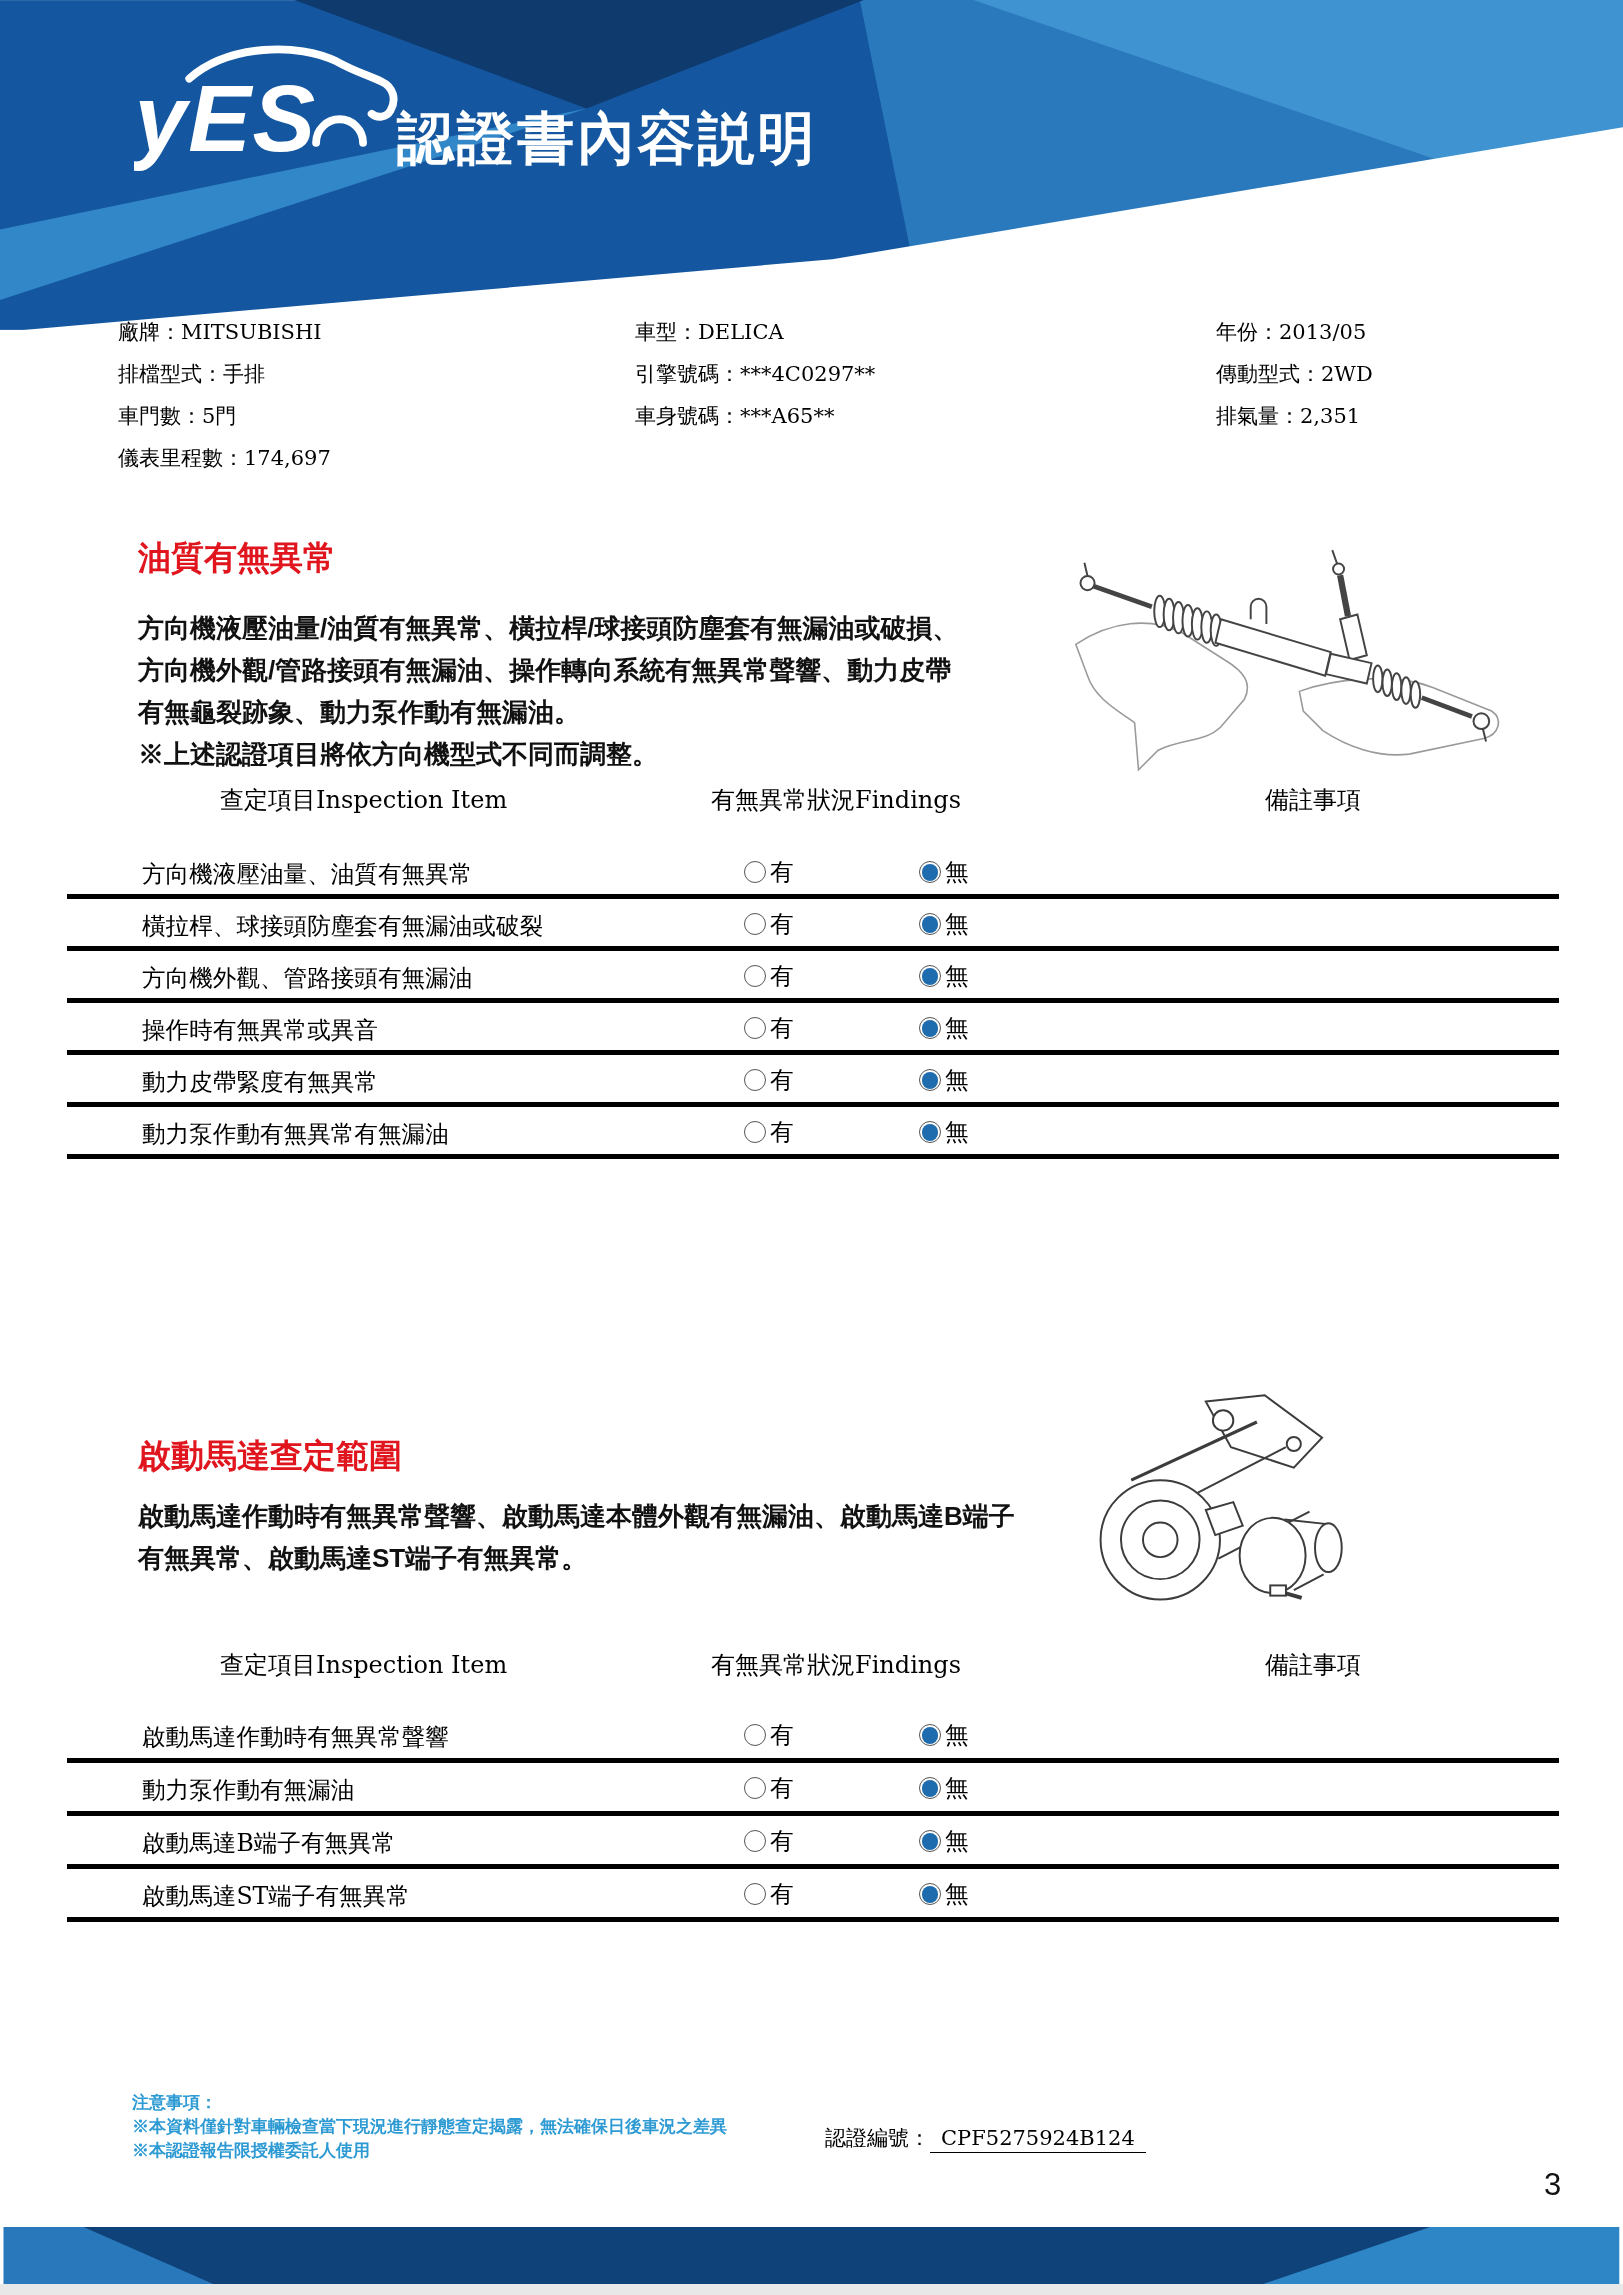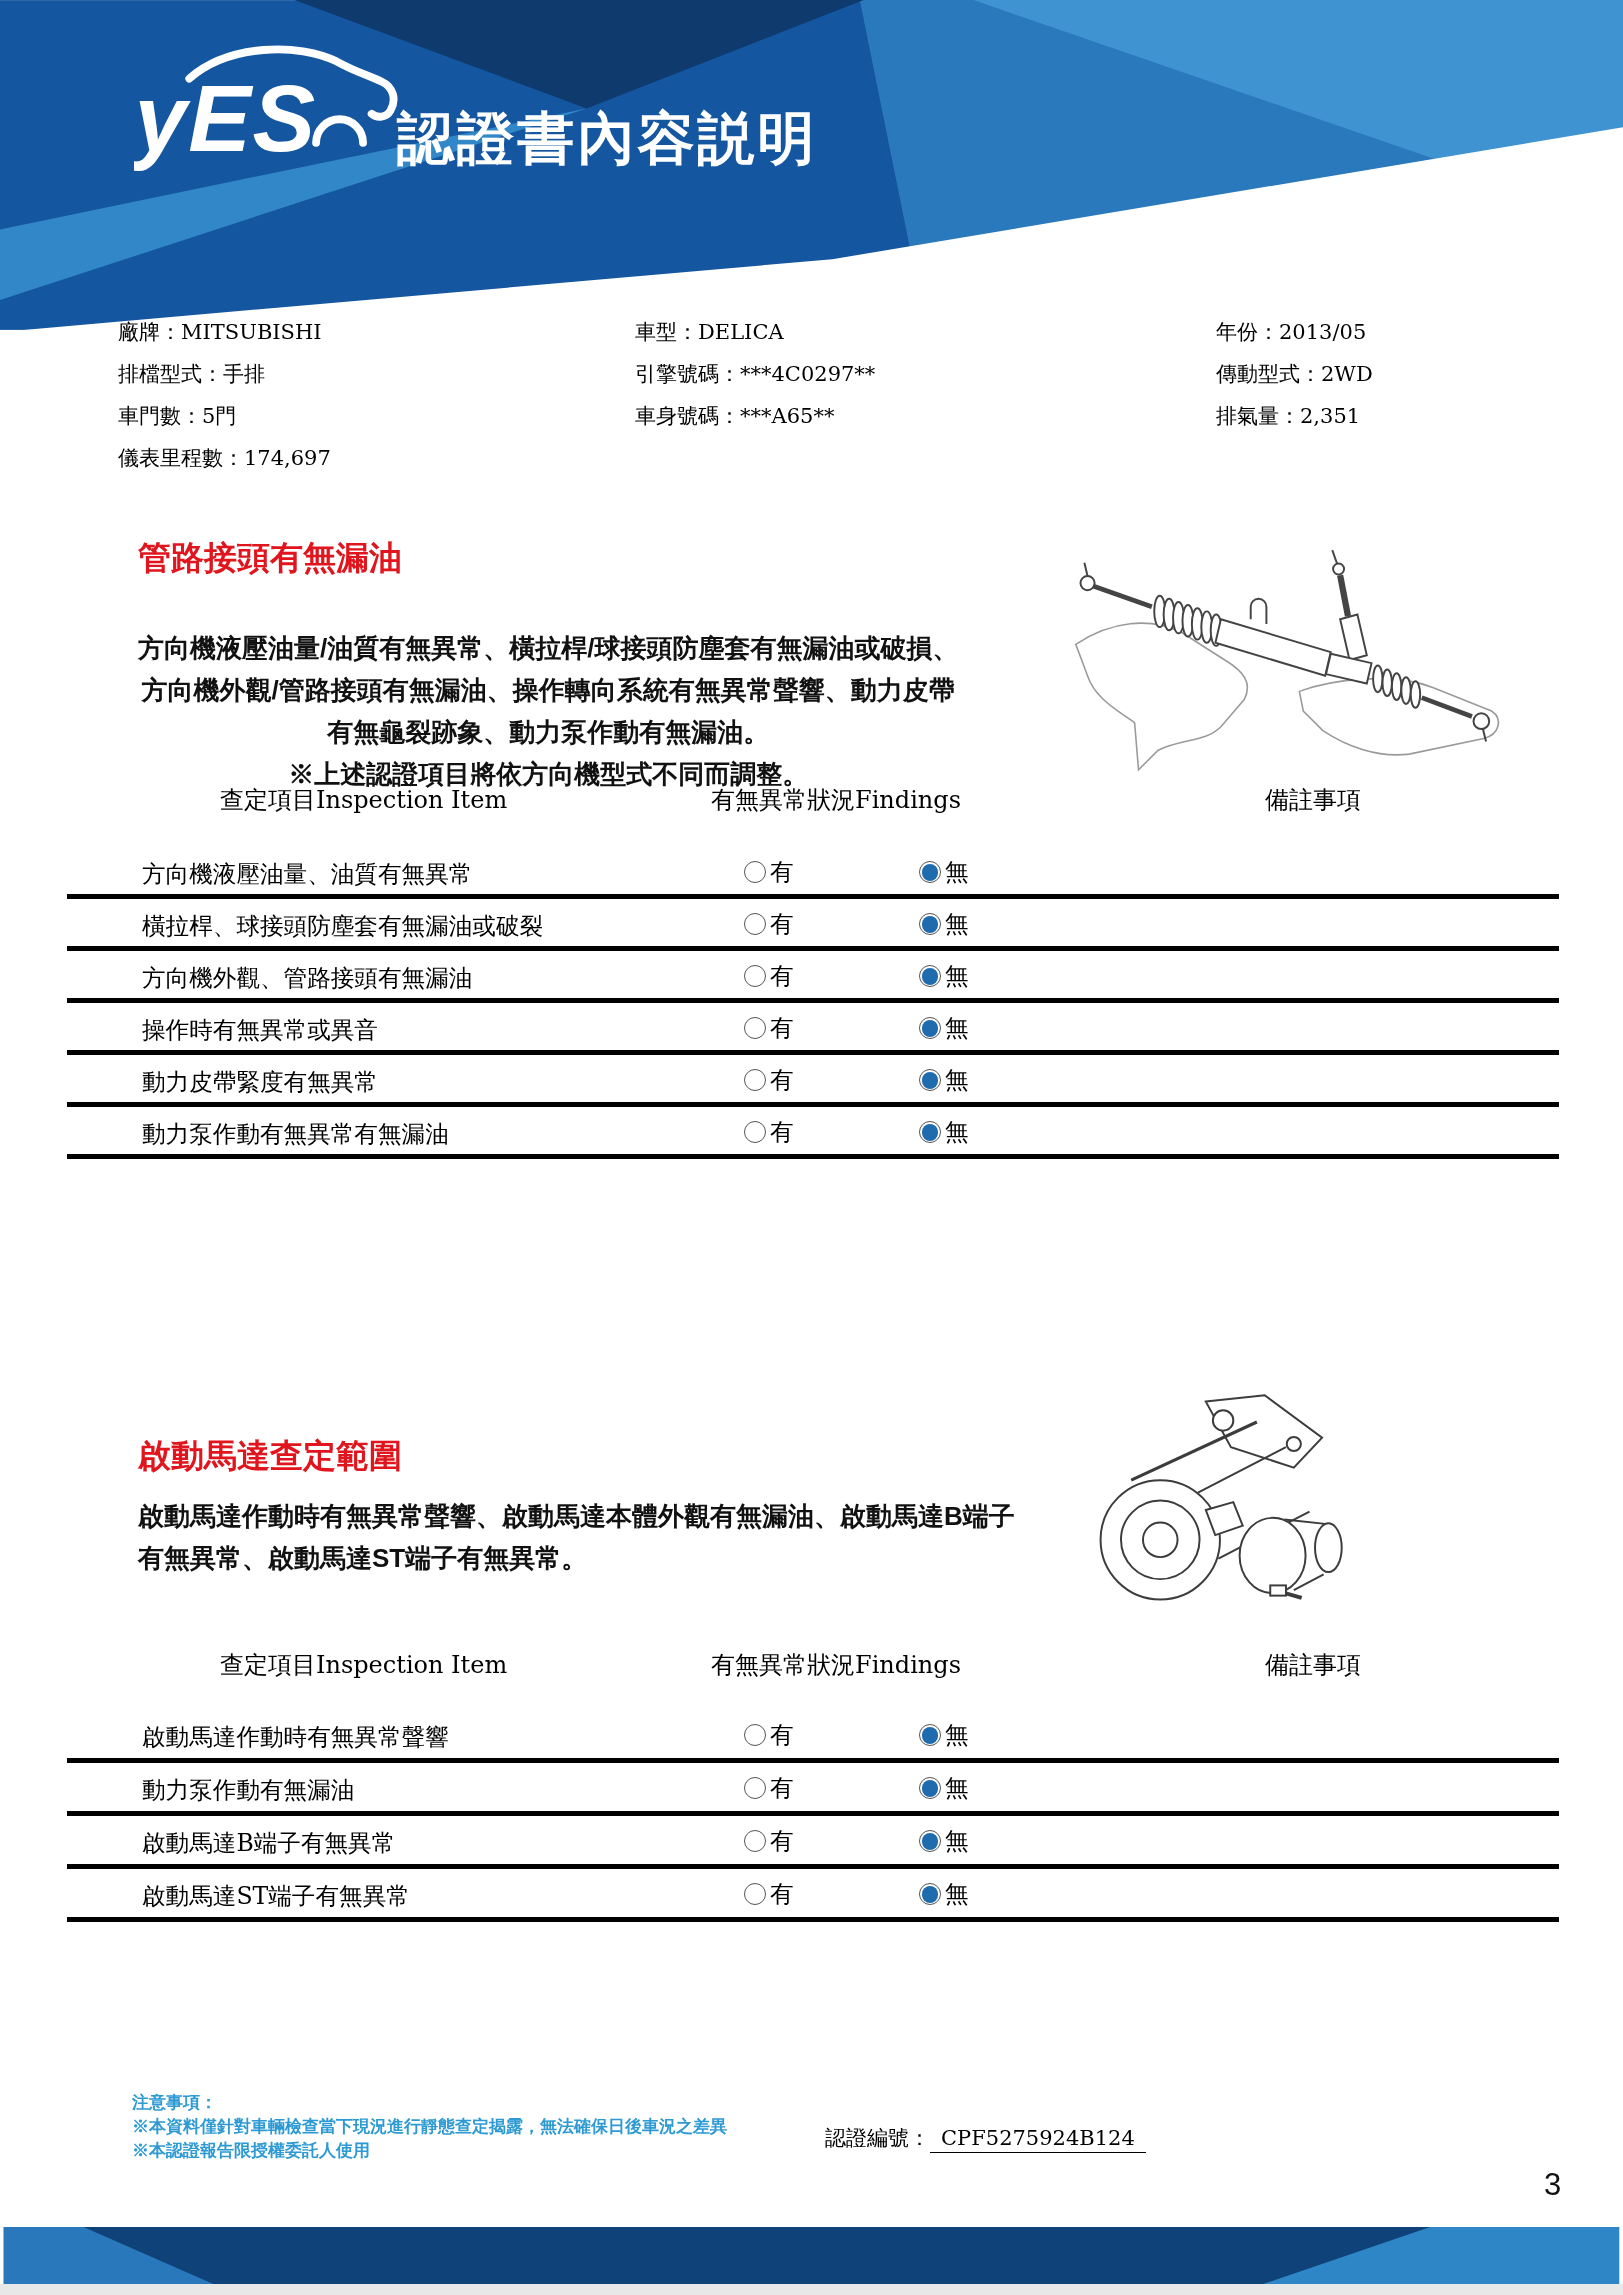--- a/index.html
+++ b/index.html
@@ -16,21 +16,21 @@
   
   .info-col{position:absolute;top:311px;font-size:21px;line-height:42px;white-space:nowrap;}
   #info-col1{left:118px;} #info-col2{left:635px;} #info-col3{left:1216px;}
 
   
   .sec-title{position:absolute;left:138px;font-family:"Liberation Sans",sans-serif;
              font-weight:bold;font-size:33px;color:#e0151d;white-space:nowrap;}
   #sec1-title{top:536px;} #sec2-title{top:1434px;}
   .desc{position:absolute;left:138px;font-family:"Liberation Sans",sans-serif;font-weight:bold;
         font-size:26px;line-height:42px;color:#111;white-space:nowrap;}
-  #sec1-desc{top:627px;text-align:center;} #sec2-desc{top:1495px;}
+  #sec1-desc{top:607px;} #sec2-desc{top:1495px;}
 
   
   .thead{position:absolute;left:0;width:1623px;font-size:24px;white-space:nowrap;}
   #thead1{top:784px;} #thead2{top:1649px;}
   .th-item{position:absolute;left:220px;} .th-find{position:absolute;left:711px;} .th-note{position:absolute;left:1265px;}
 
   
   .tbl{position:absolute;left:67px;width:1492px;}
   #tbl1{top:847px;} #tbl2{top:1710px;}
   .trow{position:relative;border-bottom:5.5px solid #000;}
@@ -91,21 +91,21 @@
       <div class="info-row">車型：DELICA</div>
       <div class="info-row">引擎號碼：***4C0297**</div>
       <div class="info-row">車身號碼：***A65**</div>
     </div>
   <div class="info-col" id="info-col3">
       <div class="info-row">年份：2013/05</div>
       <div class="info-row">傳動型式：2WD</div>
       <div class="info-row">排氣量：2,351</div>
     </div>
 
-  <div class="sec-title" id="sec1-title">管路接頭有無漏油</div>
+  <div class="sec-title" id="sec1-title">油質有無異常</div>
   <div class="desc" id="sec1-desc">
       <div>方向機液壓油量/油質有無異常、橫拉桿/球接頭防塵套有無漏油或破損、</div>
       <div>方向機外觀/管路接頭有無漏油、操作轉向系統有無異常聲響、動力皮帶</div>
       <div>有無龜裂跡象、動力泵作動有無漏油。</div>
       <div>※上述認證項目將依方向機型式不同而調整。</div>
     </div>
 
   <svg id="illu1" width="455" height="236" viewBox="0 0 580 300">
     <g stroke="#9a9a9a" fill="none" stroke-width="2">
       <path d="M15,130 C60,100 110,95 150,115 L205,150 C230,165 240,180 230,200 L200,235 C180,255 150,250 120,265 L95,290 L90,230 C70,215 40,200 30,170 Z"></path>

